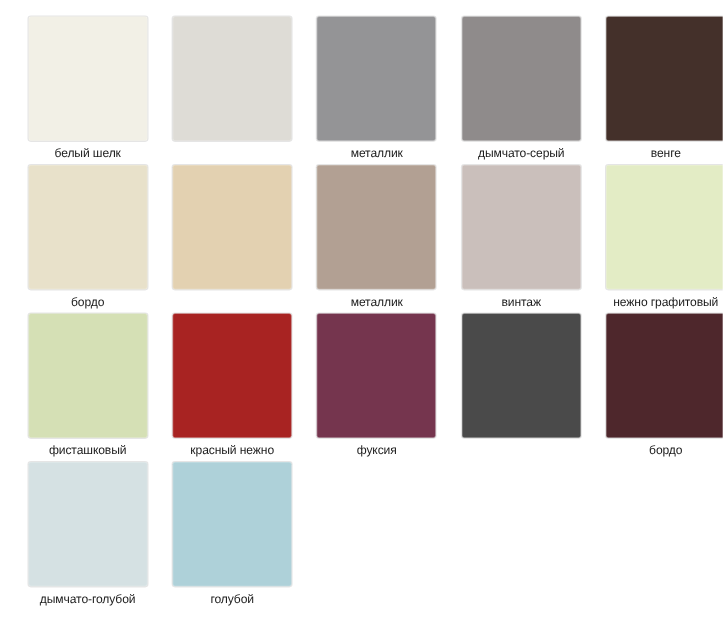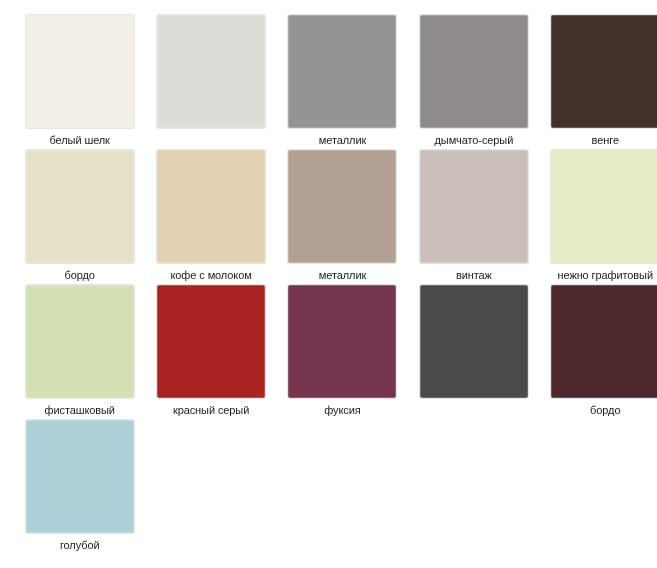--- a/index.html
+++ b/index.html
@@ -87,51 +87,54 @@
       <div class="swatch-cell">
         <div class="swatch-chip" style="background-color: rgb(68, 48, 42);"></div>
         <div class="swatch-label">венге</div>
       </div>
       <div class="swatch-cell">
         <div class="swatch-chip" style="background-color: rgb(232, 225, 202);"></div>
         <div class="swatch-label">бордо</div>
       </div>
       <div class="swatch-cell">
         <div class="swatch-chip" style="background-color: rgb(227, 209, 177);"></div>
-        <div class="swatch-label">кофе с молоком</div>
       </div>
       <div class="swatch-cell">
         <div class="swatch-chip" style="background-color: rgb(178, 160, 147);"></div>
         <div class="swatch-label">металлик</div>
       </div>
       <div class="swatch-cell">
         <div class="swatch-chip" style="background-color: rgb(202, 191, 187);"></div>
         <div class="swatch-label">винтаж</div>
       </div>
       <div class="swatch-cell">
         <div class="swatch-chip" style="background-color: rgb(227, 236, 197);"></div>
         <div class="swatch-label">нежно графитовый</div>
       </div>
       <div class="swatch-cell">
         <div class="swatch-chip" style="background-color: rgb(213, 224, 181);"></div>
         <div class="swatch-label">фисташковый</div>
       </div>
       <div class="swatch-cell">
         <div class="swatch-chip" style="background-color: rgb(168, 35, 34);"></div>
-        <div class="swatch-label">красный серый</div>
+        <div class="swatch-label">красный нежно</div>
       </div>
       <div class="swatch-cell">
         <div class="swatch-chip" style="background-color: rgb(117, 53, 78);"></div>
         <div class="swatch-label">фуксия</div>
       </div>
       <div class="swatch-cell">
         <div class="swatch-chip" style="background-color: rgb(74, 74, 74);"></div>
       </div>
       <div class="swatch-cell">
         <div class="swatch-chip" style="background-color: rgb(78, 39, 44);"></div>
         <div class="swatch-label">бордо</div>
       </div>
       <div class="swatch-cell">
+        <div class="swatch-chip" style="background-color: rgb(213, 225, 227);"></div>
+        <div class="swatch-label">дымчато-голубой</div>
+      </div>
+      <div class="swatch-cell">
         <div class="swatch-chip" style="background-color: rgb(174, 209, 217);"></div>
         <div class="swatch-label">голубой</div>
       </div>
     </div>
 </div>
 
 </body></html>

